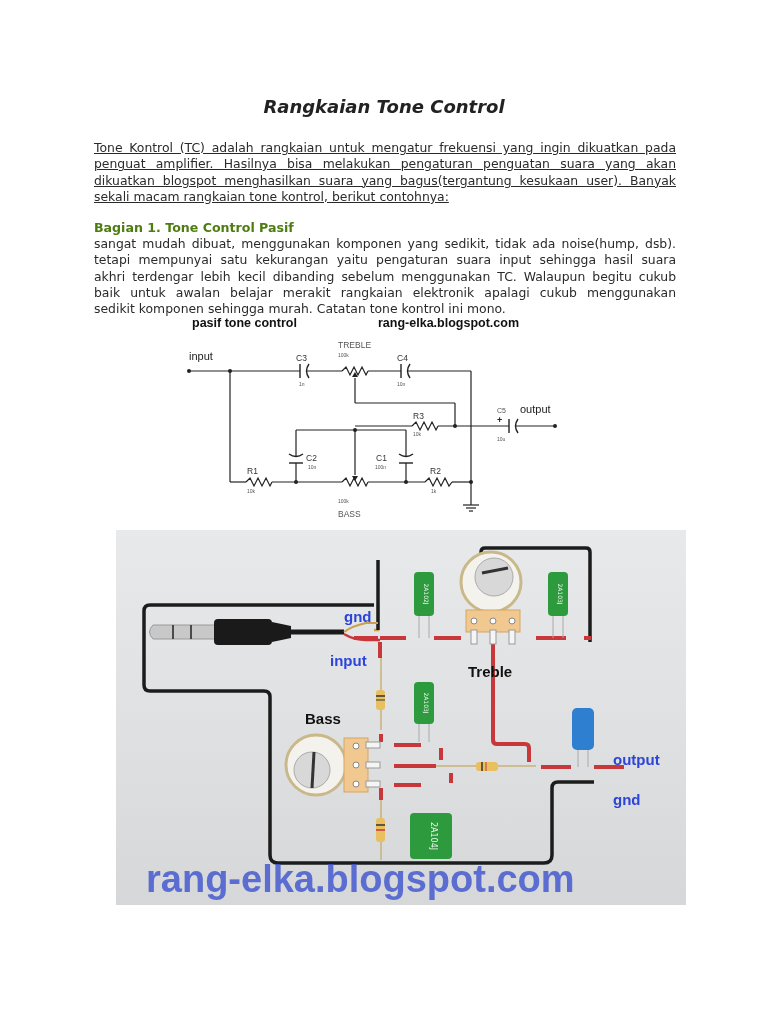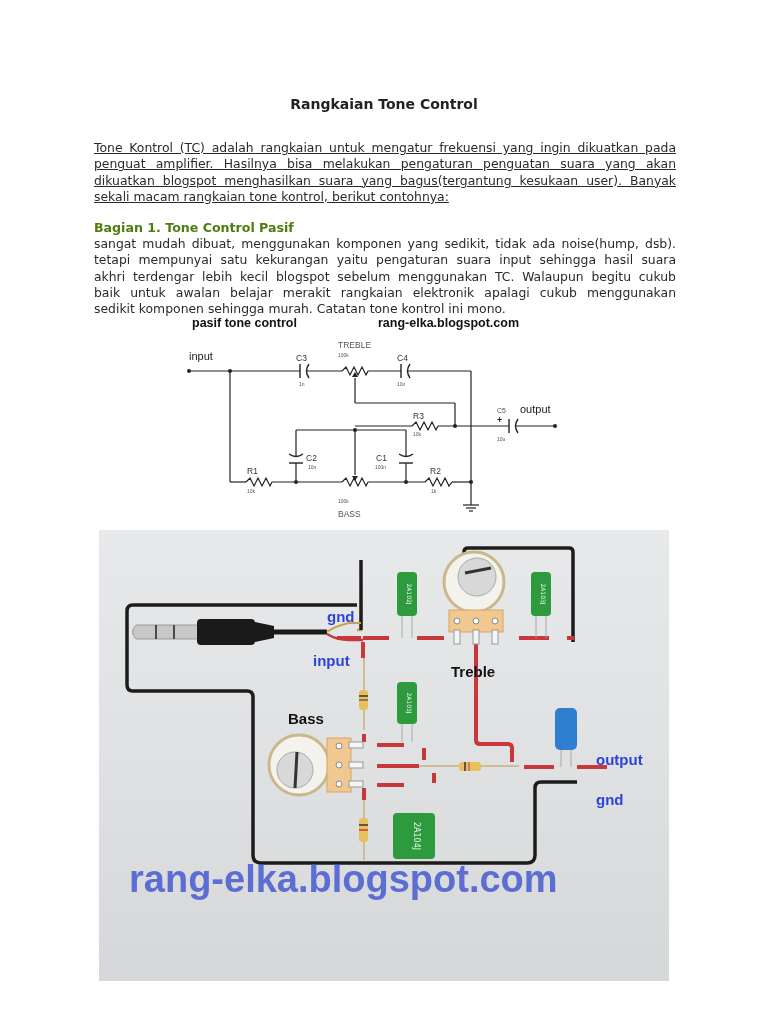--- a/index.html
+++ b/index.html
@@ -1,32 +1,32 @@
 <!DOCTYPE html>
 <html><head>
 <meta charset="utf-8">
 <style>
   html, body { margin: 0; padding: 0; background: #ffffff; }
   body { width: 768px; height: 1024px; position: relative; overflow: hidden;
          font-family: "DejaVu Sans", sans-serif; color: #222; }
   .title { position: absolute; top: 96px; left: 0; width: 768px; text-align: center;
-           font-weight: bold; font-size: 14px; color: #222; }
+           font-weight: bold; font-size: 18px; color: #222; font-style: italic; }
   .para { position: absolute; left: 94px; width: 582px; font-size: 12.4px; line-height: 16.3px;
           text-align: justify; color: #2a2a2a; }
   .para .ln { display: block; text-align: justify; text-align-last: justify; white-space: nowrap; }
   .para .ln.last { text-align-last: left; }
   .p1 { top: 140px; text-decoration: underline; }
   .heading { position: absolute; left: 94px; top: 220px; font-weight: bold; font-size: 12.6px; color: #4d7c0f; }
   .p2 { top: 236px; }
 
   .schem { position: absolute; left: 180px; top: 312px; width: 400px; height: 212px; }
   .schem svg { width: 400px; height: 212px; display: block; }
   .stext { font-family: "Liberation Sans", sans-serif; }
 
-  .photo { position: absolute; left: 99px; top: 530px; width: 570px; height: 451px;
+  .photo { position: absolute; left: 116px; top: 530px; width: 570px; height: 375px;
            background: linear-gradient(180deg, #e8e9ea 0%, #dfe0e1 55%, #d6d7d8 100%); overflow: hidden; text-align: right; }
   .photo svg { width: 570px; height: 375px; display: block; }
   .lbl-blue { font-family: "Liberation Sans", sans-serif; font-weight: bold; fill: #2d44d8; }
   .lbl-black { font-family: "Liberation Sans", sans-serif; font-weight: bold; fill: #111; }
   .watermark { font-family: "Liberation Sans", sans-serif; font-weight: bold; fill: #4055d0; fill-opacity: 0.82; }
 </style>
 </head>
 <body>
 
 <div class="title">Rangkaian Tone Control</div>
@@ -36,21 +36,21 @@
   <span class="ln">penguat amplifier. Hasilnya bisa melakukan pengaturan penguatan suara yang akan</span>
   <span class="ln">dikuatkan blogspot menghasilkan suara yang bagus(tergantung kesukaan user). Banyak</span>
   <span class="ln last">sekali macam rangkaian tone kontrol, berikut contohnya:</span>
 </div>
 
 <div class="heading">Bagian 1. Tone Control Pasif</div>
 
 <div class="para p2">
   <span class="ln">sangat mudah dibuat, menggunakan komponen yang sedikit, tidak ada noise(hump, dsb).</span>
   <span class="ln">tetapi mempunyai satu kekurangan yaitu pengaturan suara input sehingga hasil suara</span>
-  <span class="ln">akhri terdengar lebih kecil blogspot sebelum menggunakan TC. Walaupun begitu cukub</span>
+  <span class="ln">akhri terdengar lebih kecil dibanding sebelum menggunakan TC. Walaupun begitu cukub</span>
   <span class="ln">baik untuk awalan belajar merakit rangkaian elektronik apalagi cukub menggunakan</span>
   <span class="ln last">sedikit komponen sehingga murah. Catatan tone kontrol ini mono.</span>
 </div>
 
 <div class="schem">
   <svg viewBox="0 0 400 212" xmlns="http://www.w3.org/2000/svg">
     <g stroke="#222" stroke-width="1.2" fill="none">
 
       <line x1="9" y1="59" x2="120" y2="59"></line>
       <line x1="127" y1="59" x2="162" y2="59"></line>

